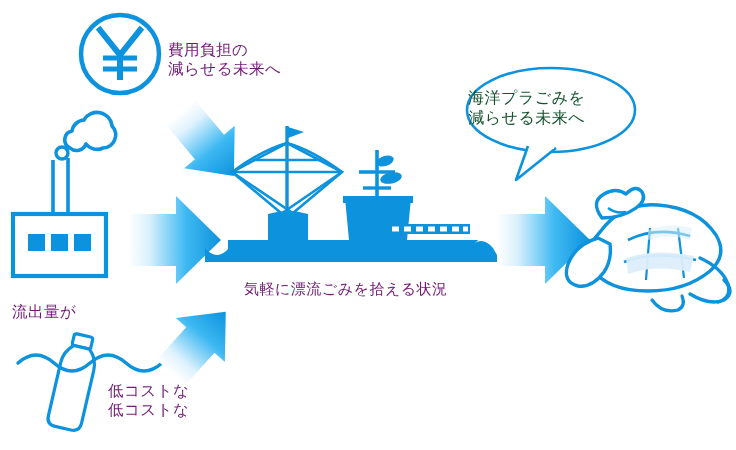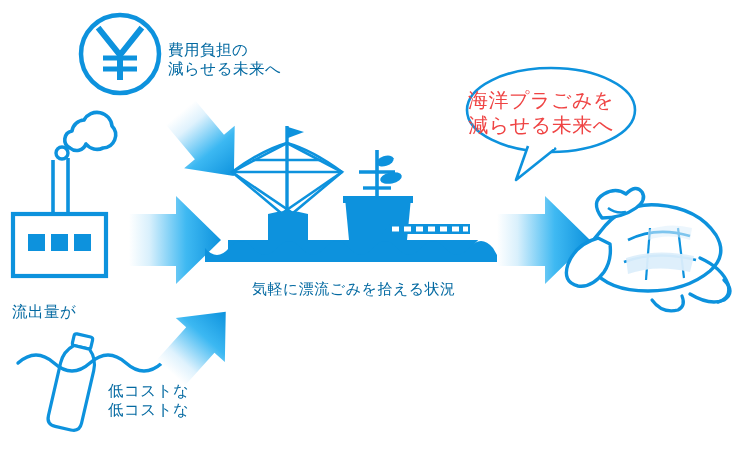--- a/index.html
+++ b/index.html
@@ -3,30 +3,30 @@
 <meta charset="utf-8">
 <style>
   html,body{margin:0;padding:0;background:#ffffff;}
   body{
     font-family:"Liberation Sans","DejaVu Sans",sans-serif;
     width:736px;height:450px;overflow:hidden;
   }
   #stage{position:relative;width:736px;height:450px;background:#ffffff;}
   #stage svg.layer{position:absolute;left:0;top:0;width:736px;height:450px;}
   .cap{
-    position:absolute;color:#0369a1;line-height:1.25;
+    position:absolute;color:#701a75;line-height:1.25;
     white-space:pre;letter-spacing:.5px;
   }
   .cap-16{font-size:15.5px;}
   .cap-15{font-size:15px;}
-  .cap-bubble{font-size:20px;color:#ef4444;}
+  .cap-bubble{font-size:16px;color:#14532d;}
   #cap-fee{left:168px;top:40px;}
   #cap-factory{left:12px;top:283px;text-align:center;}
   #cap-bottle{left:108px;top:381px;}
-  #cap-ship{left:252px;top:280px;}
+  #cap-ship{left:244px;top:280px;}
   #cap-bubble-text{left:468px;top:88px;text-align:center;}
 </style>
 </head>
 <body>
 
 <div id="stage">
 
   <svg class="layer" viewBox="0 0 736 450" xmlns="http://www.w3.org/2000/svg">
     <defs>
       <linearGradient id="gradRight" x1="0" y1="0" x2="1" y2="0">

